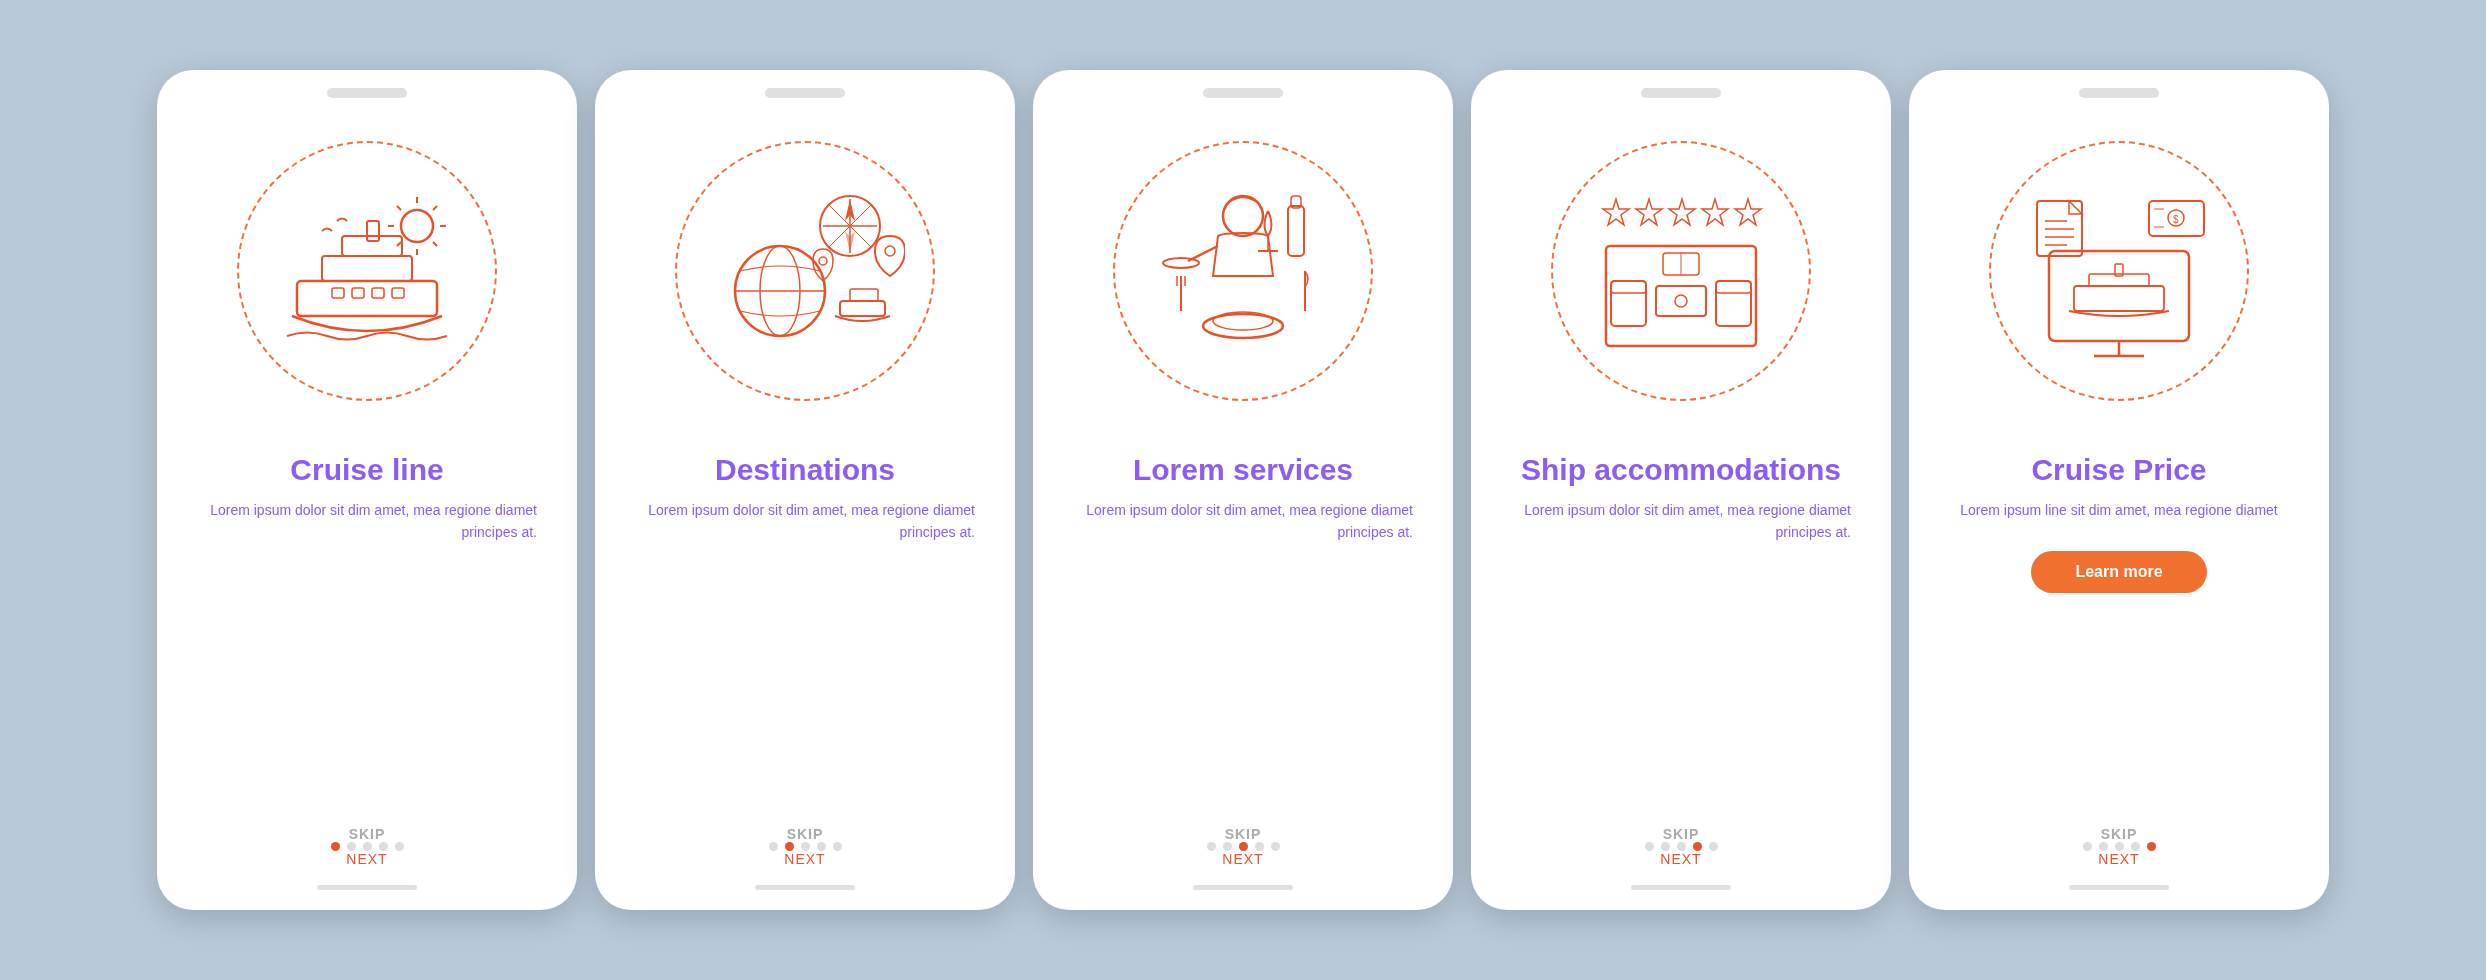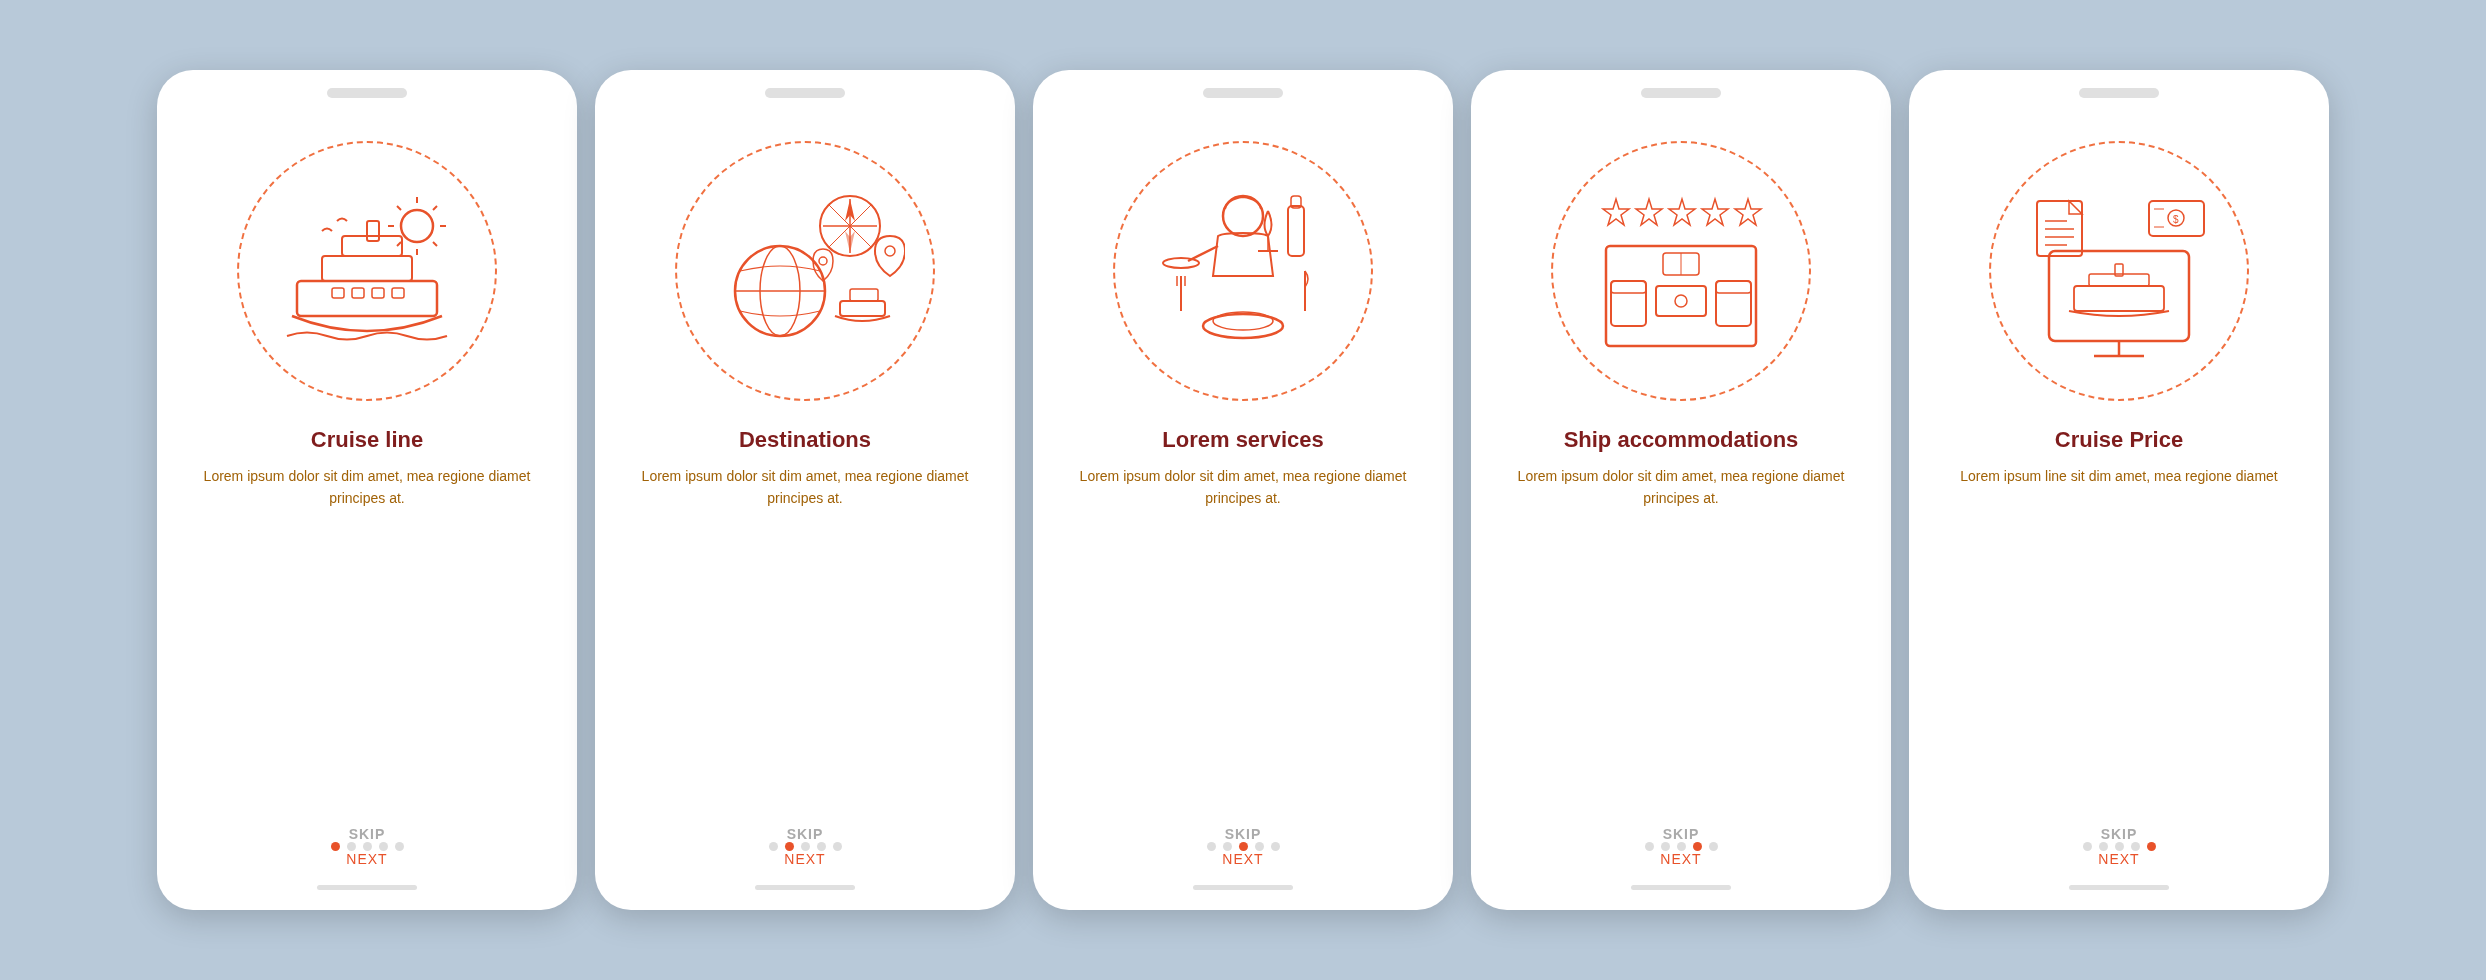--- a/index.html
+++ b/index.html
@@ -72,33 +72,33 @@
       position: relative;
     }
 
     .icon-svg {
       width: 200px;
       height: 200px;
     }
 
     
     .screen-title {
-      font-size: 22px;
+      font-size: 30px;
       font-weight: 600;
-      color: #7f1d1d;
+      color: #8b5cf6;
       text-align: center;
-      margin: 0 30px 10px 30px;
+      margin: 24px 30px 10px 30px;
       line-height: 1.3;
     }
 
     
     .screen-desc {
       font-size: 14px;
-      color: #a16207;
-      text-align: center;
+      color: #8b5cf6;
+      text-align: right;
       margin: 0 40px 12px 40px;
       line-height: 1.6;
     }
 
     
     .learn-more-btn {
       background: #f07030;
       color: white;
       border: none;
       border-radius: 24px;
@@ -424,20 +424,23 @@
           <path d="M50 30 L63 43 L50 43 Z" stroke="#e8522a" stroke-width="1.5" fill="none"></path>
           <line x1="26" y1="50" x2="48" y2="50" stroke="#e8522a" stroke-width="1.5"></line>
           <line x1="26" y1="58" x2="55" y2="58" stroke="#e8522a" stroke-width="1.5"></line>
           <line x1="26" y1="66" x2="55" y2="66" stroke="#e8522a" stroke-width="1.5"></line>
           <line x1="26" y1="74" x2="48" y2="74" stroke="#e8522a" stroke-width="1.5"></line>
         </svg>
       </div>
     </div>
     <div class="screen-title">Cruise Price</div>
     <div class="screen-desc">Lorem ipsum line sit dim amet, mea regione diamet</div>
+    <div style="display:flex; justify-content:center; margin: 10px 0 12px 0;">
+      <button class="learn-more-btn">Learn more</button>
+    </div>
     <div class="phone-bottom">
       <button class="skip-btn">SKIP</button>
       <div class="dots-container">
         <div class="dot"></div>
         <div class="dot"></div>
         <div class="dot"></div>
         <div class="dot"></div>
         <div class="dot active"></div>
       </div>
       <button class="next-btn">NEXT</button>

